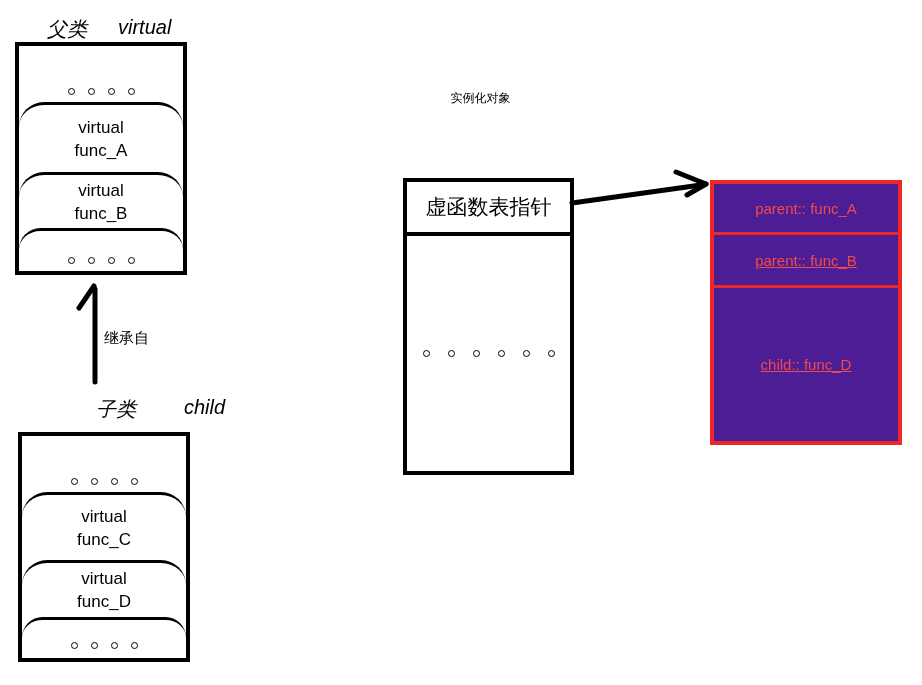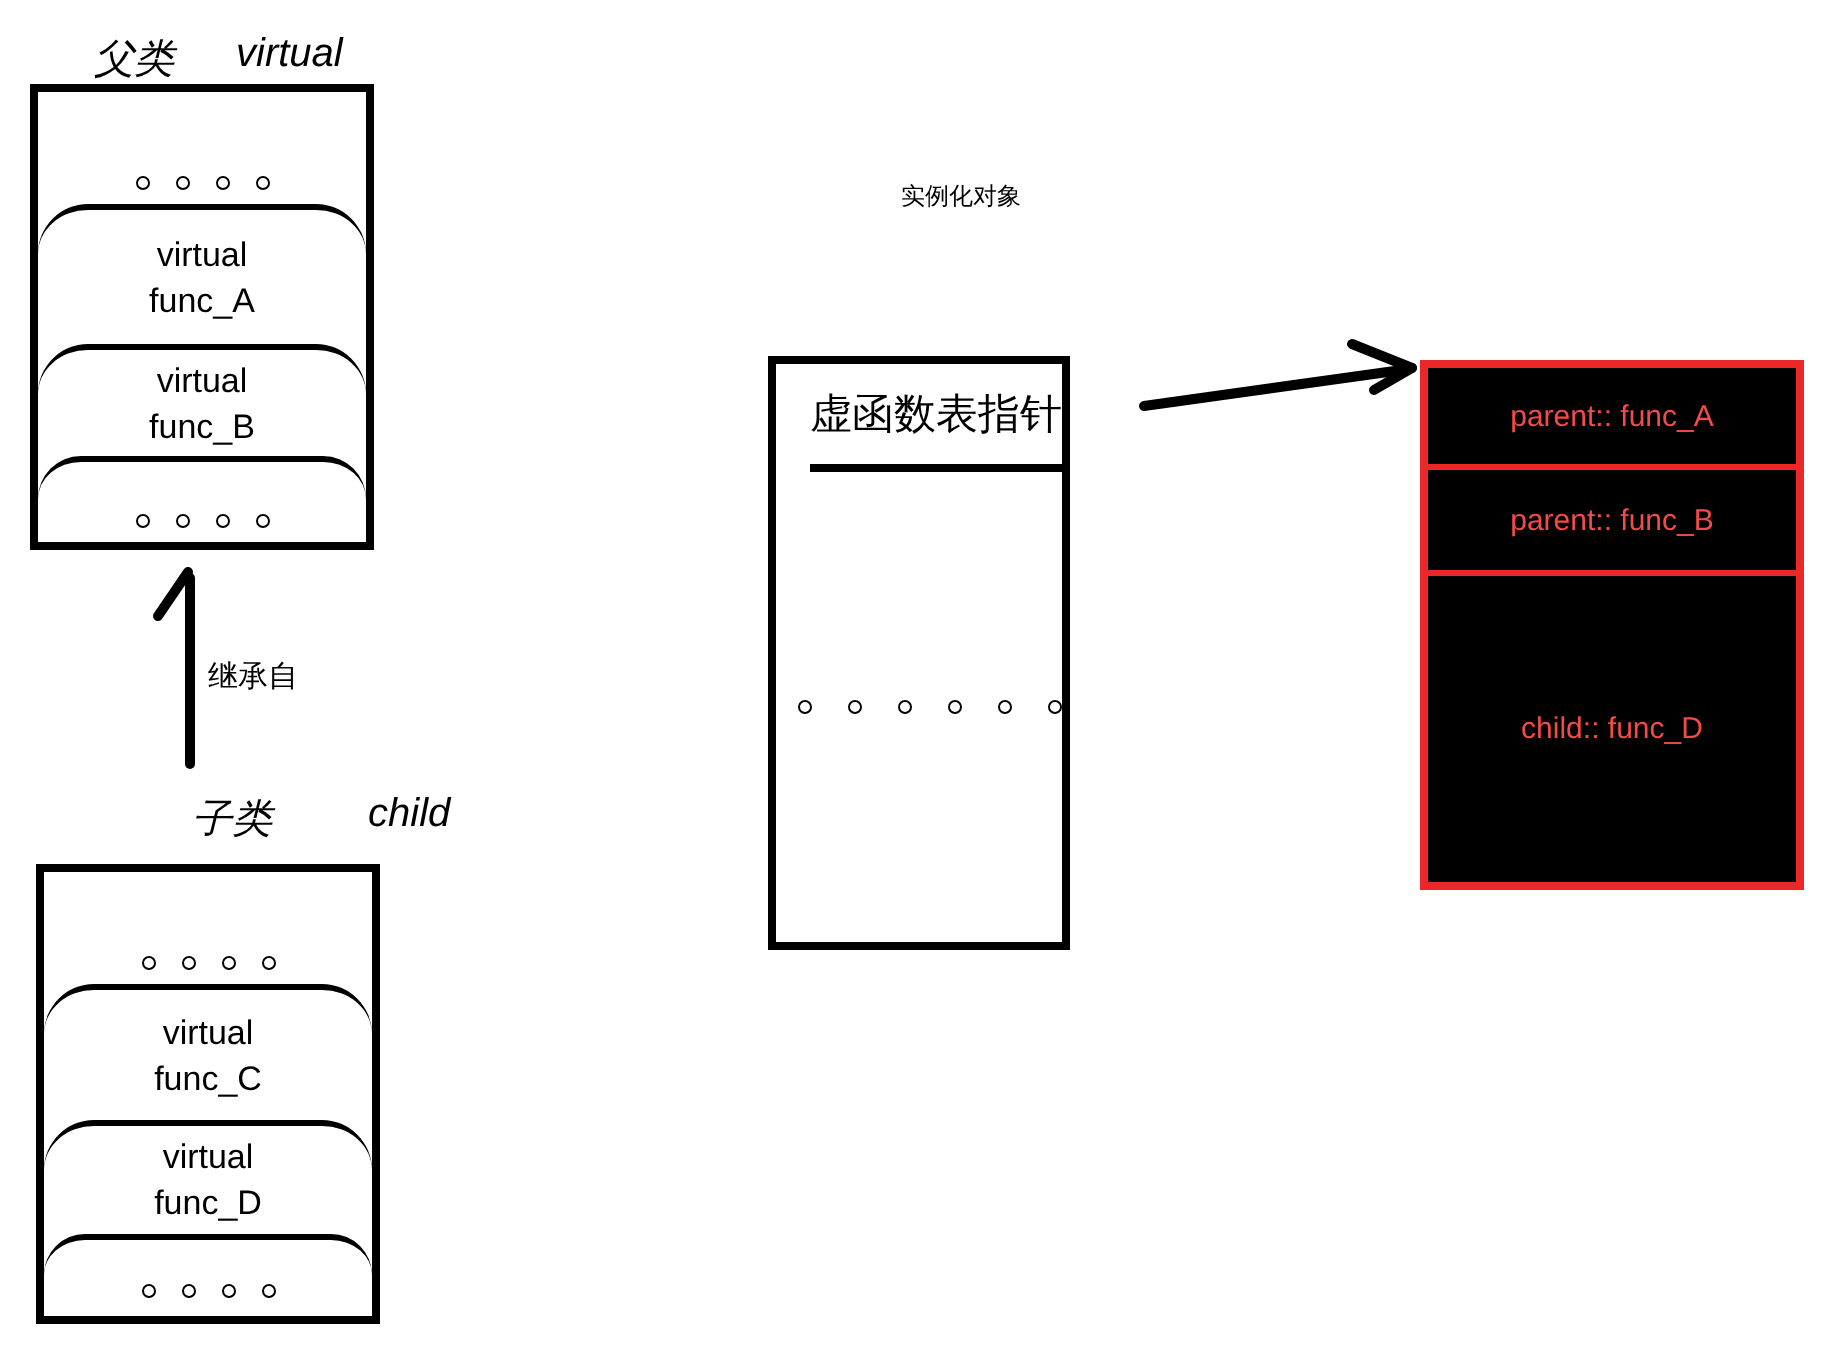--- a/index.html
+++ b/index.html
@@ -62,28 +62,27 @@
   .big-label{
     position:absolute;
     font-size:12px;
     text-align:center;
     white-space:nowrap;
   }
 
   
   .instance-box{
     position:absolute;
-    left:384px;top:178px;
-    width:151px;height:297px;
+    left:403px;top:178px;
+    width:171px;height:297px;
     border:4px solid #000;
     box-sizing:border-box;
     display:flex;
     flex-direction:column;
     background:#fff;
-    align-items:flex-end;
   }
   .vptr-row{
     flex:0 0 54px;
     border-bottom:4px solid #000;
     display:flex;
     align-items:center;
     justify-content:center;
     font-size:21px;
     box-sizing:border-box;
     white-space:nowrap;
@@ -97,32 +96,32 @@
 
   
   .vtable{
     position:absolute;
     left:710px;top:180px;
     width:192px;height:265px;
     border:4px solid #ec2727;
     box-sizing:border-box;
     display:flex;
     flex-direction:column;
-    background:#000000;
+    background:#4c1d95;
   }
   .vtable-row{
     display:flex;
     align-items:center;
     justify-content:center;
     color:#f34a4a;
     font-size:15px;
     box-sizing:border-box;
     white-space:nowrap;
   }
-  .vtable-row.divided{border-top:3px solid #ec2727;}
+  .vtable-row.divided{border-top:3px solid #ec2727;text-decoration:underline;}
   .vtable-title{
     position:absolute;
     left:710px;top:143px;
     width:192px;
     text-align:center;
     color:#f34a4a;
     font-size:15px;
     white-space:nowrap;
   }
 

